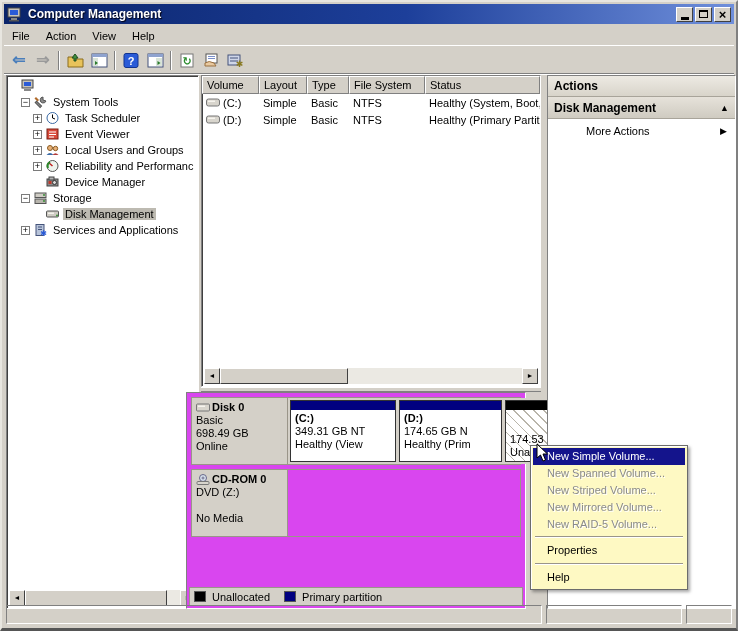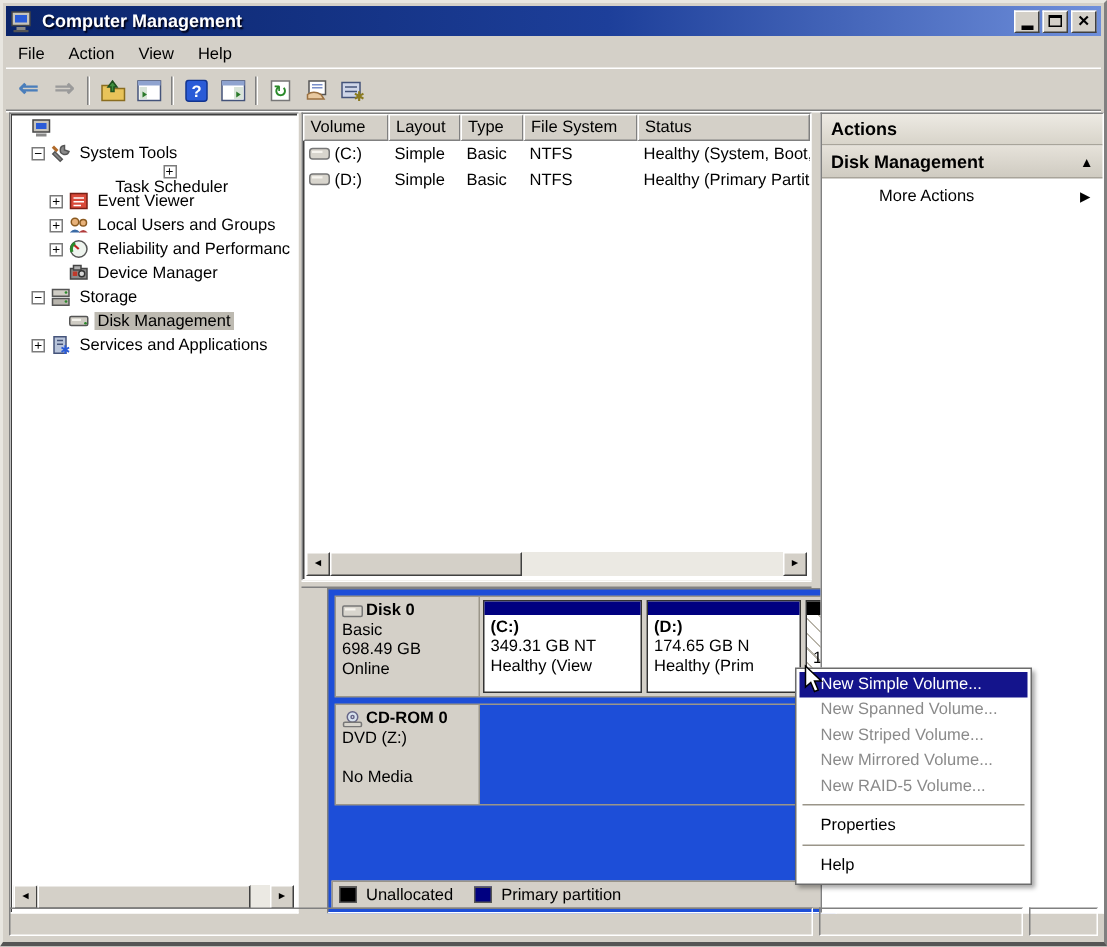--- a/index.html
+++ b/index.html
@@ -72,22 +72,22 @@
   .vrow { display:flex; height:17px; align-items:center; }
   .vc { padding:0 4px; white-space:nowrap; overflow:hidden; }
   .c-vol{width:57px;} .c-lay{width:48px;} .c-typ{width:42px;} .c-fs{width:76px;} .c-st{flex:1;}
   .vdrive { display:flex; align-items:center; gap:3px; }
   .vlist .hscroll { bottom:2px; }
 
   .splitter { position:absolute; left:199px; top:385px; width:340px; height:5px;
     background:#D4D0C8; border-top:1px solid #fff; border-bottom:1px solid #808080; }
 
   
-  .diskpane { position:absolute; left:216px; top:390px; width:340px; height:217px;
-    background:#1d4ed8; border:1px solid; border-color:#808080 #fff #fff #808080; }
+  .diskpane { position:absolute; left:184px; top:390px; width:340px; height:217px;
+    background:#d946ef; border:1px solid; border-color:#808080 #fff #fff #808080; }
   .drow { position:absolute; left:4px; right:4px; border:1px solid #9a9589; display:flex; }
   .drow1 { top:4px; height:68px; }
   .drow2 { top:76px; height:68px; }
   .dhdr { width:96px; min-width:96px; background:#D4D0C8; border-right:1px solid #9a9589;
     padding:3px 4px; line-height:13px; }
   .dhdr .dname { font-weight:bold; display:flex; align-items:center; gap:2px; }
   .dparts { flex:1; display:flex; gap:3px; padding:2px; background:#D4D0C8; }
   .part { display:flex; flex-direction:column; border:1px solid #333; background:#fff; }
   .ptop { height:9px; }
   .ptop.primary { background:#000080; }
@@ -114,21 +114,21 @@
   .actrow { height:24px; display:flex; align-items:center; padding:0 8px 0 38px; font-size:11px; }
   .actrow .flyout { margin-left:auto; font-size:9px; }
 
   
   .statusbar { position:absolute; left:4px; right:4px; bottom:4px; height:19px; display:flex; gap:4px; }
   .scell { border:1px solid; border-color:#808080 #fff #fff #808080; }
   .scell.big { flex:1; } .scell.mid { width:136px; } .scell.sml { width:46px; }
 
   
   .ctxmenu { position:absolute; left:528px; top:443px; width:158px; z-index:50;
-    background:#ffffff; border:1px solid #6c6c6c;
+    background:#fef9c3; border:1px solid #6c6c6c;
     box-shadow:inset 1px 1px 0 #fff, 2px 2px 3px rgba(0,0,0,.35); padding:2px; }
   .mi { height:17px; line-height:17px; padding-left:14px; white-space:nowrap; font-size:11px; }
   .mi.hl { background:#14148C; color:#fff; }
   .mi.dis { color:#8a8a8a; text-shadow:1px 1px 0 #fff; }
   .mi.big { height:20px; line-height:20px; }
   .msep { height:1px; background:#9a9589; margin:3px 2px; box-shadow:0 1px 0 #fff; }
 
   .cursor { position:absolute; left:534px; top:441px; z-index:60; }
 </style>
 </head>
@@ -239,21 +239,21 @@
       <div class="trow" style="padding-left:12px;">
         <span class="texp minus"></span>
         <svg class="ticon" viewBox="0 0 15 14">
             <path d="M3 2 l3 3 -1.5 1.5 -3 -3 z" fill="#b06a2a"></path>
             <path d="M10 2 a3 3 0 1 0 3 4 l-3 -1 z" fill="#8a8a8a" stroke="#555"></path>
             <rect x="4" y="6" width="2" height="7" transform="rotate(-45 5 9)" fill="#8a8a8a" stroke="#555"></rect>
           </svg>
         <span class="tlabel">System Tools</span>
       </div>
 
-      <div class="trow" style="padding-left:24px;flex-direction:column;">
+      <div class="trow" style="padding-left:24px;">
         <span class="texp plus"></span>
         <svg class="ticon" viewBox="0 0 15 14">
             <circle cx="7.5" cy="7" r="5.5" fill="#fff" stroke="#3a6aa5"></circle>
             <line x1="7.5" y1="7" x2="7.5" y2="3.5" stroke="#000"></line>
             <line x1="7.5" y1="7" x2="10" y2="8" stroke="#000"></line>
           </svg>
         <span class="tlabel">Task Scheduler</span>
       </div>
 
       <div class="trow" style="padding-left:24px;">

